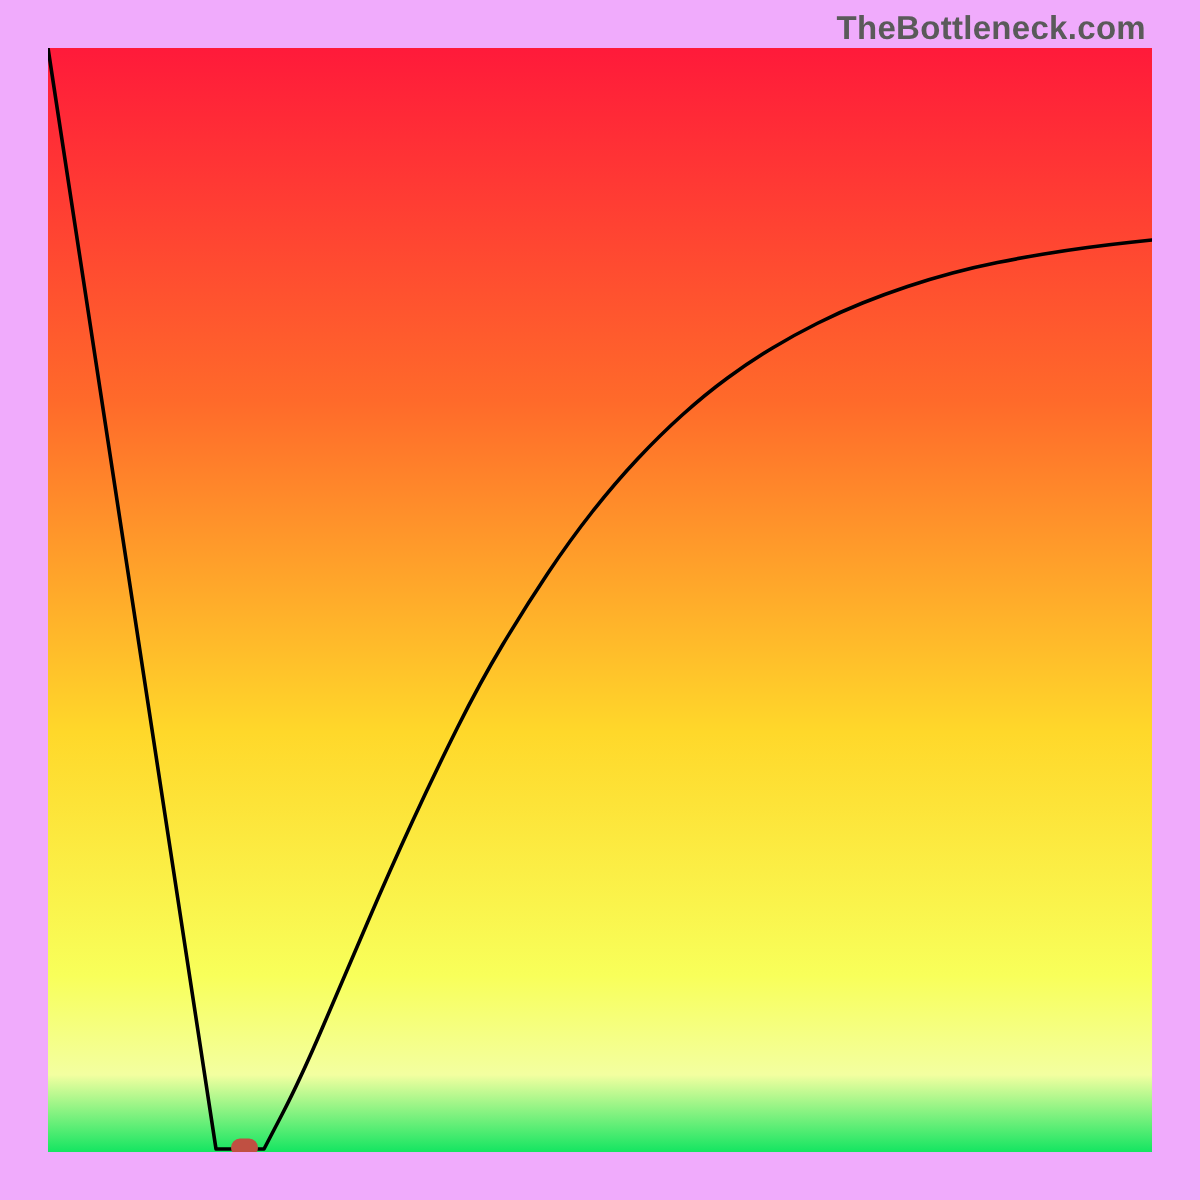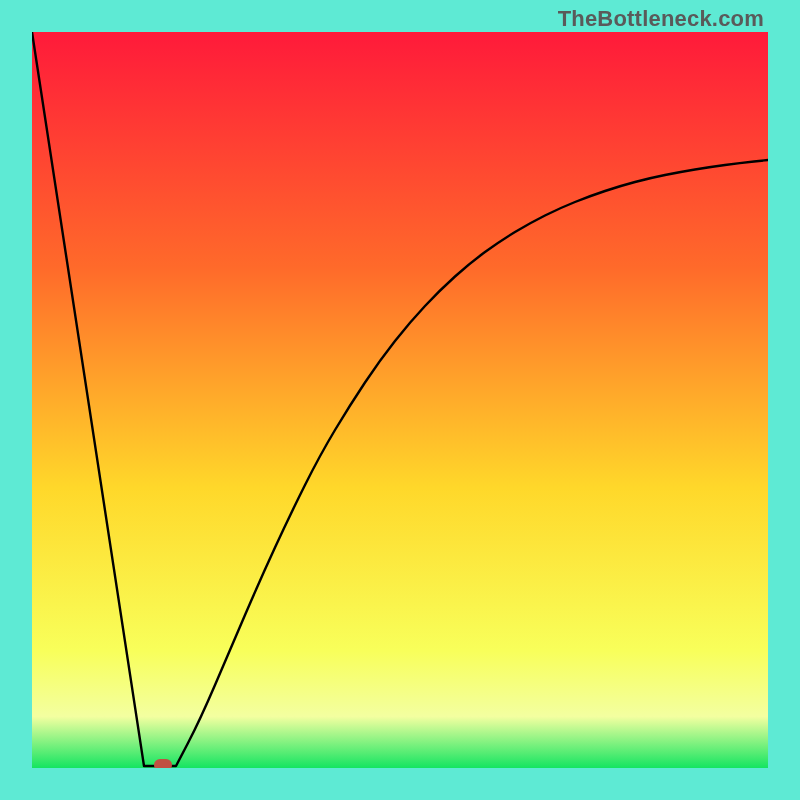--- a/index.html
+++ b/index.html
@@ -9,21 +9,21 @@
     height: 800px;
     background: #000;
     overflow: hidden;
   }
   .frame {
     position: absolute;
     left: 0;
     top: 0;
     width: 800px;
     height: 800px;
-    background: #5eead4;
+    background: #f0abfc;
   }
   .plot-area {
     position: absolute;
     left: 32px;
     top: 32px;
     width: 736px;
     height: 736px;
     overflow: hidden;
   }
   .watermark {

